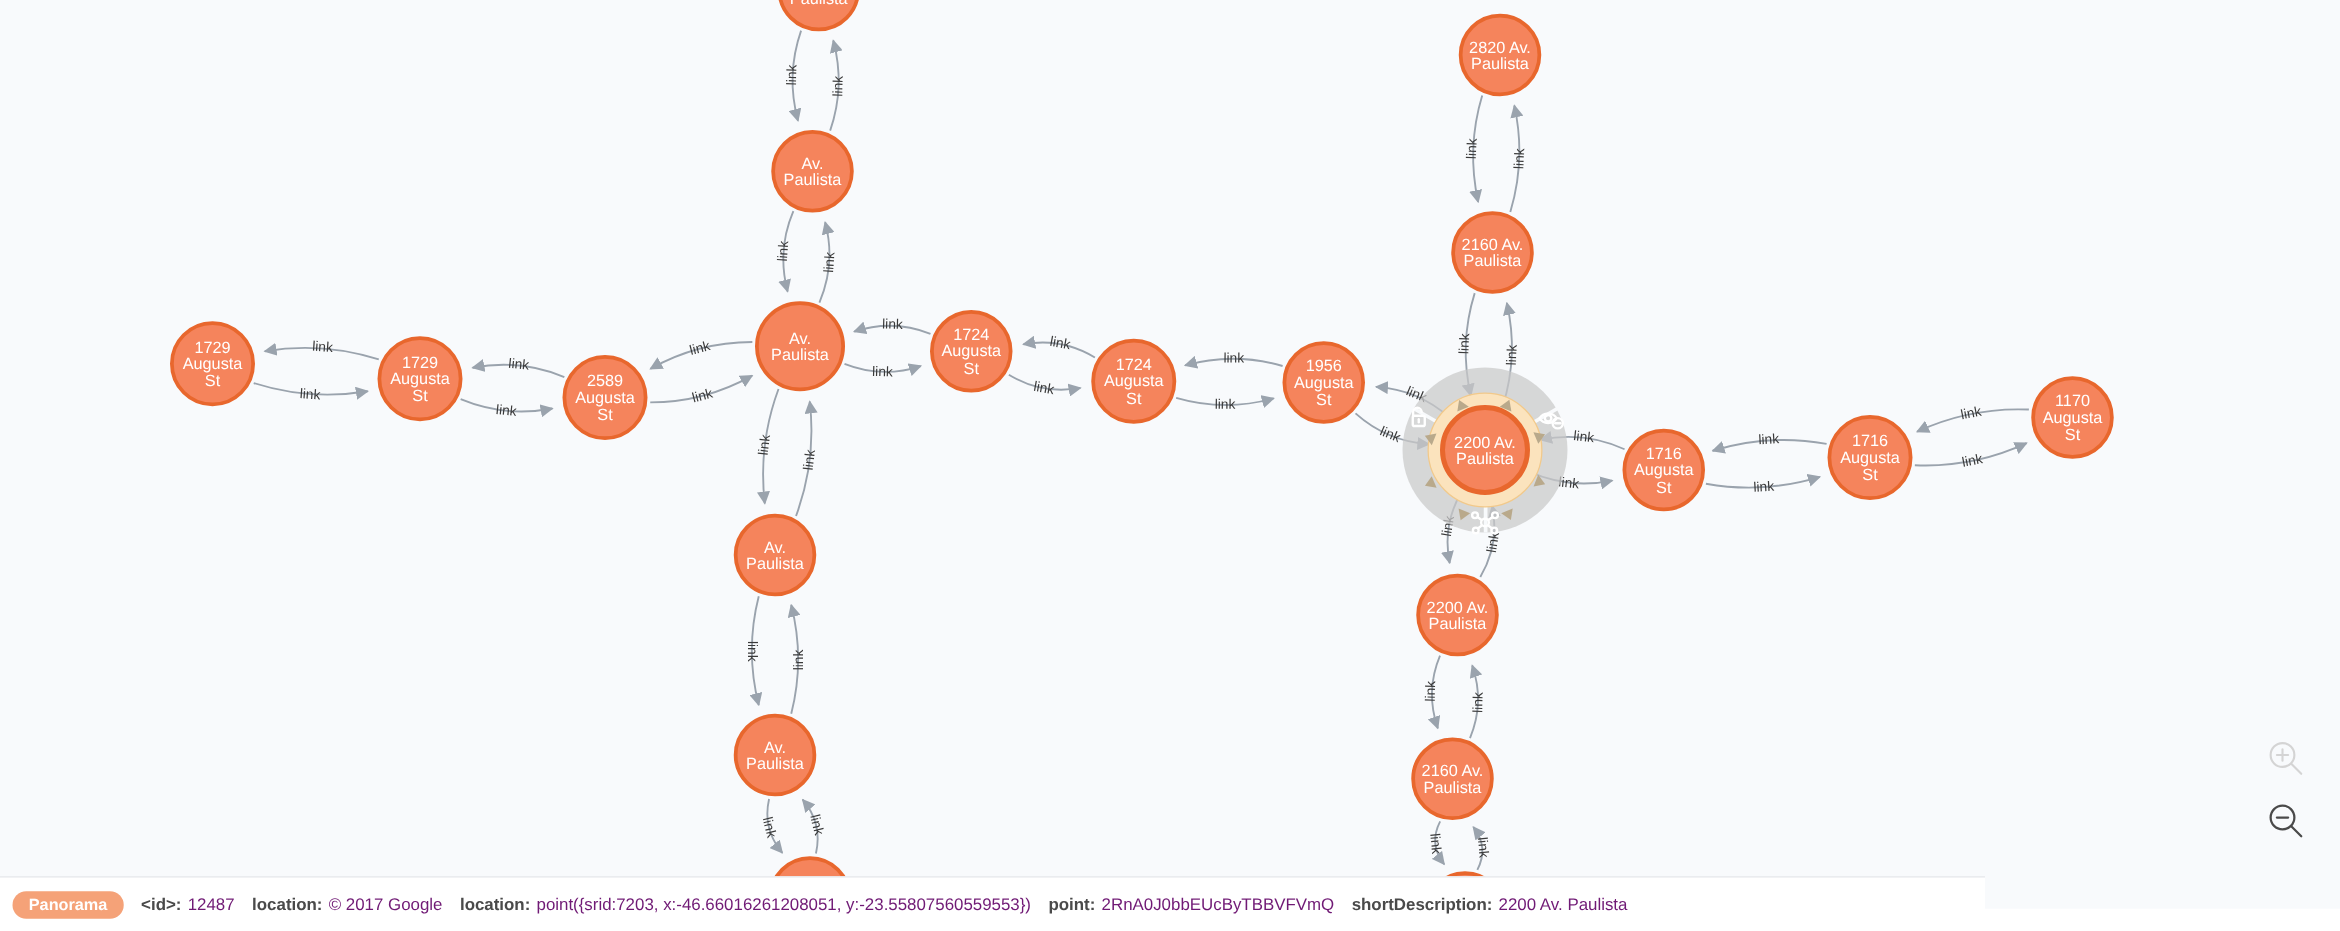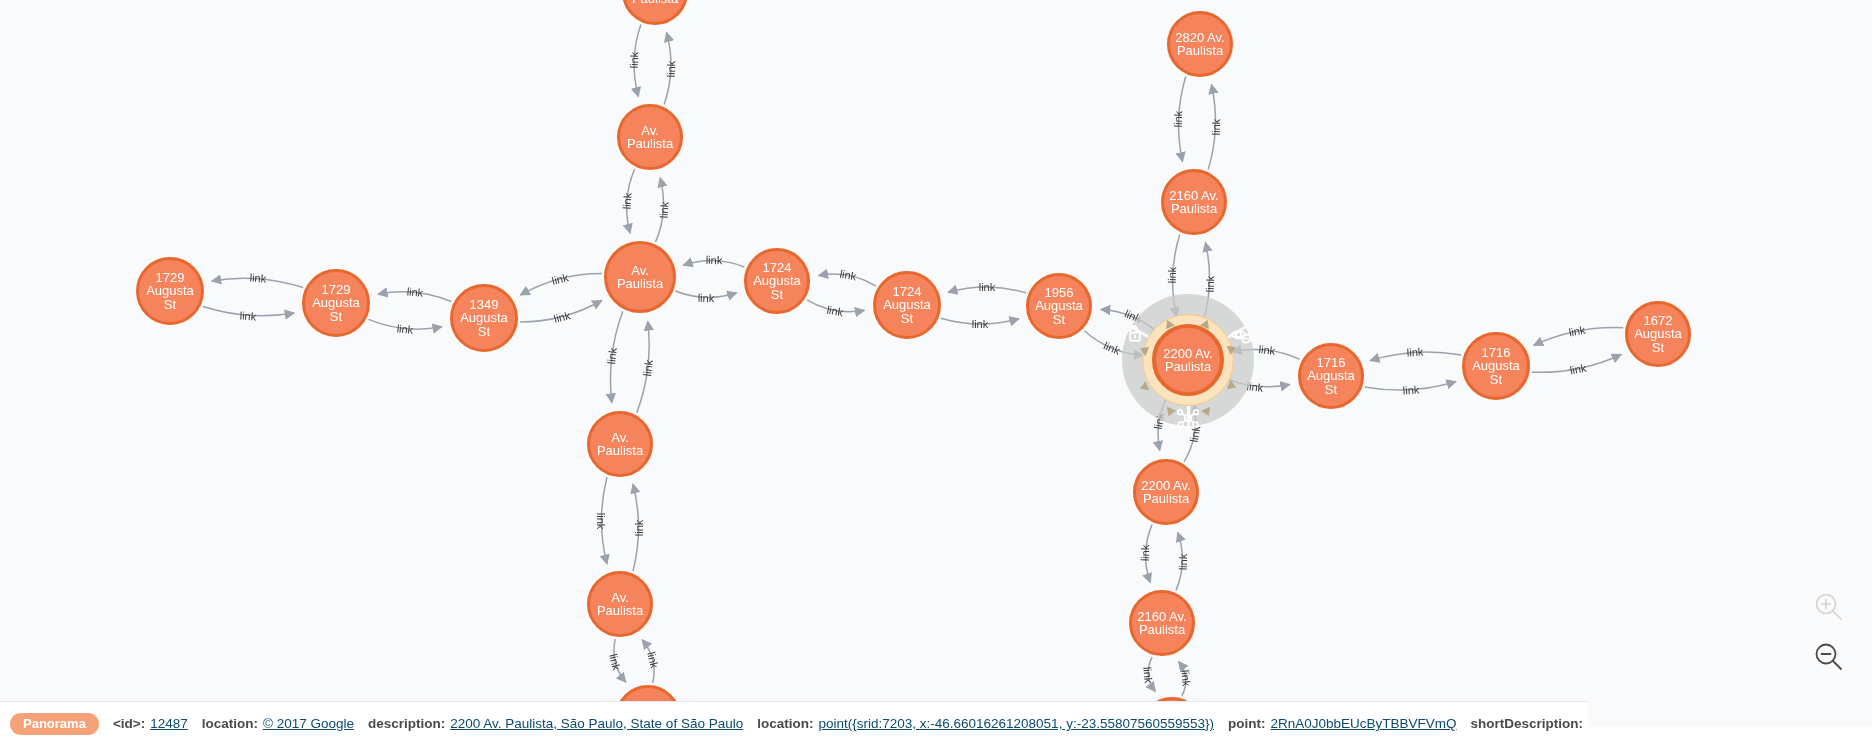--- a/index.html
+++ b/index.html
@@ -135,21 +135,21 @@
     white-space:nowrap;
     flex:0 0 auto;
     cursor:pointer;
   }
   .prop{
     display:flex;align-items:baseline;gap:5px;
     white-space:nowrap;flex:0 0 auto;
     font-size:13.5px;
   }
   .prop-key{color:#4a4a4a;font-weight:bold;}
-  .prop-val{color:#0c4a6e;text-decoration:underline;}
+  .prop-val{color:#701a75;}
   .col-sep{
     position:absolute;bottom:0;width:1px;height:11px;background:#e0e0e0;
   }
 </style>
 </head>
 <body>
 
 <div id="graph-canvas">
   <svg id="graph-svg" xmlns="http://www.w3.org/2000/svg">
     <defs>
@@ -220,42 +220,42 @@
       <div class="node" style="left: 615px; top: 685px; width: 66px; height: 66px; font-size: 13px;">
         <span class="node-label">Av. Paulista</span>
       </div>
       <div class="node" style="left: 136px; top: 257px; width: 68px; height: 68px; font-size: 13px;">
         <span class="node-label">1729 Augusta St</span>
       </div>
       <div class="node" style="left: 302px; top: 269px; width: 68px; height: 68px; font-size: 13px;">
         <span class="node-label">1729 Augusta St</span>
       </div>
       <div class="node" style="left: 450px; top: 284px; width: 68px; height: 68px; font-size: 13px;">
-        <span class="node-label">1349 Augusta St</span>
+        <span class="node-label">2589 Augusta St</span>
       </div>
       <div class="node" style="left: 744px; top: 248px; width: 66px; height: 66px; font-size: 13px;">
         <span class="node-label">1724 Augusta St</span>
       </div>
       <div class="node" style="left: 873px; top: 271px; width: 68px; height: 68px; font-size: 13px;">
         <span class="node-label">1724 Augusta St</span>
       </div>
       <div class="node" style="left: 1026px; top: 273px; width: 66px; height: 66px; font-size: 13px;">
         <span class="node-label">1956 Augusta St</span>
       </div>
       <div class="node selected" style="left: 1152px; top: 324px; width: 72px; height: 72px; font-size: 13px;">
         <span class="node-label">2200 Av. Paulista</span>
       </div>
       <div class="node" style="left: 1298px; top: 343px; width: 66px; height: 66px; font-size: 13px;">
         <span class="node-label">1716 Augusta St</span>
       </div>
       <div class="node" style="left: 1462px; top: 332px; width: 68px; height: 68px; font-size: 13px;">
         <span class="node-label">1716 Augusta St</span>
       </div>
       <div class="node" style="left: 1625px; top: 301px; width: 66px; height: 66px; font-size: 13px;">
-        <span class="node-label">1672 Augusta St</span>
+        <span class="node-label">1170 Augusta St</span>
       </div>
       <div class="node" style="left: 1167px; top: 11px; width: 66px; height: 66px; font-size: 13px;">
         <span class="node-label">2820 Av. Paulista</span>
       </div>
       <div class="node" style="left: 1161px; top: 169px; width: 66px; height: 66px; font-size: 13px;">
         <span class="node-label">2160 Av. Paulista</span>
       </div>
       <div class="node" style="left: 1133px; top: 459px; width: 66px; height: 66px; font-size: 13px;">
         <span class="node-label">2200 Av. Paulista</span>
       </div>
@@ -381,24 +381,20 @@
   <div id="status-props" style="display:flex;align-items:baseline;gap:14px;">
       <div class="prop">
         <span class="prop-key">&lt;id&gt;:</span>
         <span class="prop-val">12487</span>
       </div>
       <div class="prop">
         <span class="prop-key">location:</span>
         <span class="prop-val">© 2017 Google</span>
       </div>
       <div class="prop">
-        <span class="prop-key">description:</span>
-        <span class="prop-val">2200 Av. Paulista, São Paulo, State of São Paulo</span>
-      </div>
-      <div class="prop">
         <span class="prop-key">location:</span>
         <span class="prop-val">point({srid:7203, x:-46.66016261208051, y:-23.55807560559553})</span>
       </div>
       <div class="prop">
         <span class="prop-key">point:</span>
         <span class="prop-val">2RnA0J0bbEUcByTBBVFVmQ</span>
       </div>
       <div class="prop">
         <span class="prop-key">shortDescription:</span>
         <span class="prop-val">2200 Av. Paulista</span>

